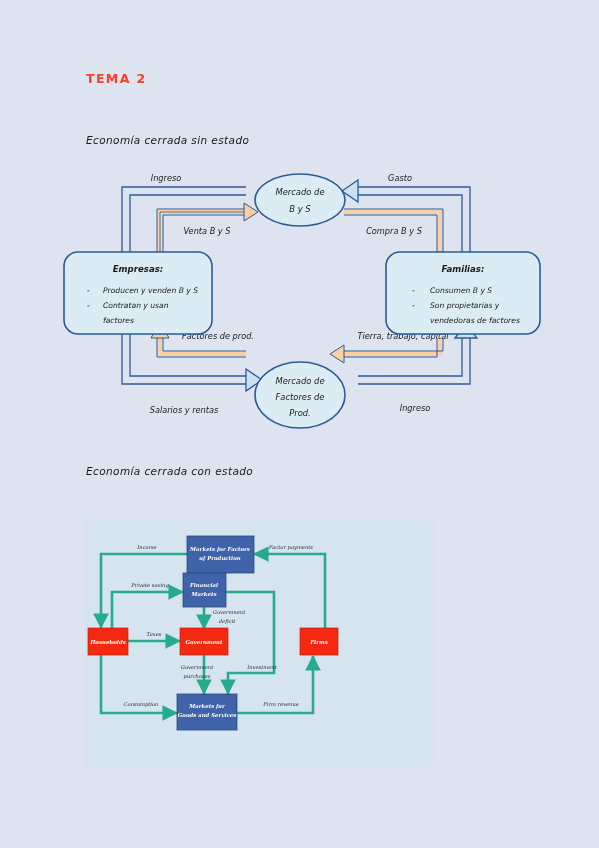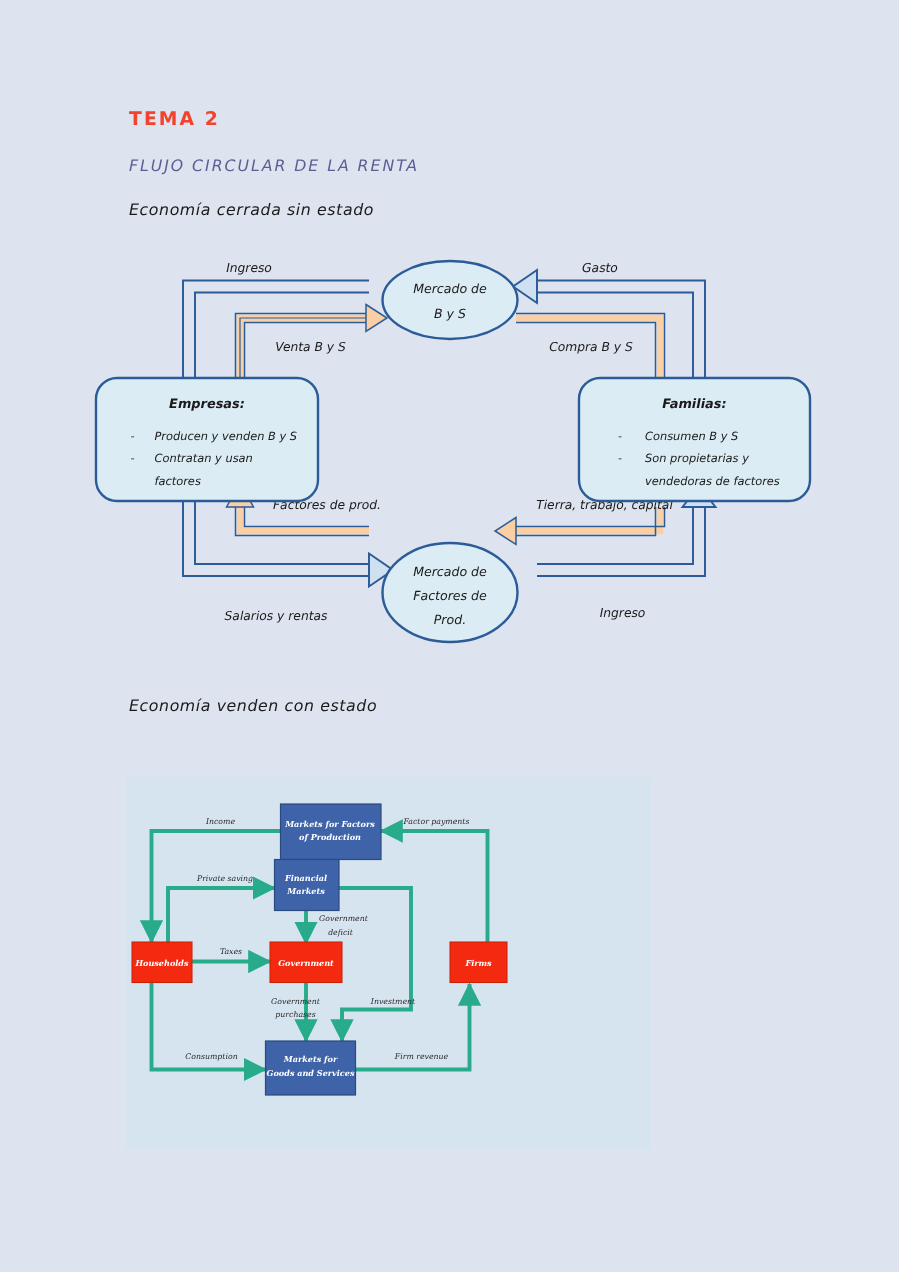--- a/index.html
+++ b/index.html
@@ -50,23 +50,22 @@
   #diagram2 text{font-family:"DejaVu Serif", serif;font-style:italic;}
   .d2-boxlabel{font-size:5.4px;font-weight:bold;fill:#ffffff;}
   .d2-flow{font-size:5.2px;fill:#2b2b2b;}
 </style>
 </head>
 <body>
 
 <div class="page">
 
   <div class="tema">TEMA 2</div>
-  <div class="subtitle">FLUJO CIRCULAR DE LA RENTA</div>
   <div class="section-1">Economía cerrada sin estado</div>
-  <div class="section-2">Economía venden con estado</div>
+  <div class="section-2">Economía cerrada con estado</div>
 
   <svg id="diagram1" viewBox="0 0 599 300">
     <defs>
       <marker id="bluehead" markerWidth="10" markerHeight="10" refX="1" refY="4" orient="auto">
         <path d="M0,0 L9,4 L0,8 Z" fill="#cfe0f0" stroke="#2b5c98" stroke-width="1"></path>
       </marker>
     </defs>
 
     <g>
       <path d="M470,120 L470,37 L358,37" fill="none" stroke="#2b5c98" stroke-width="1.3"></path>

